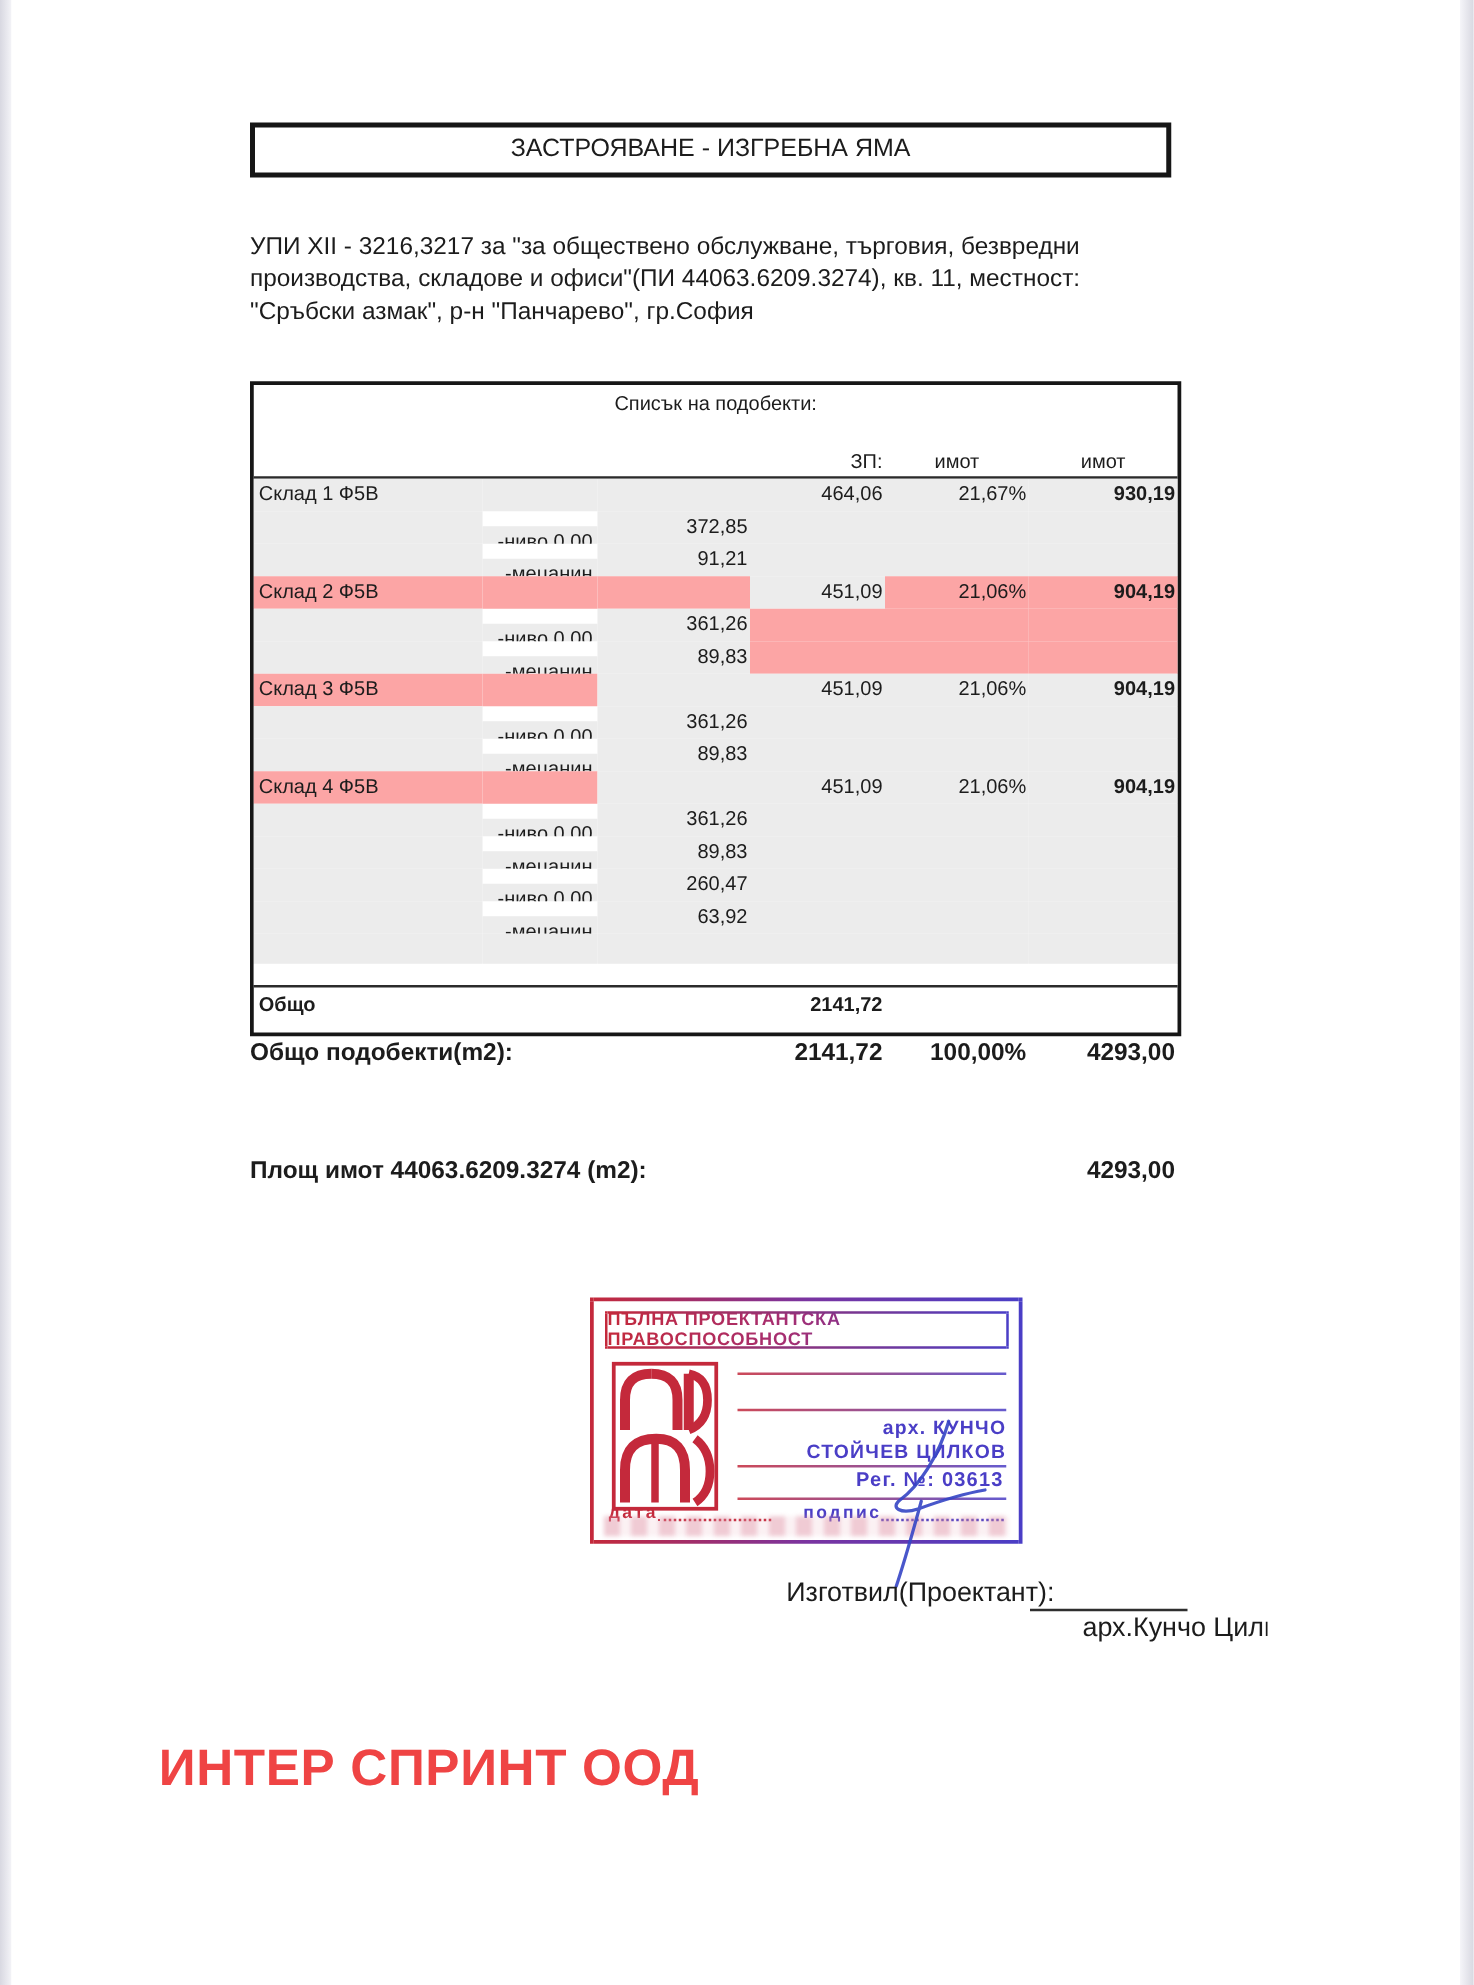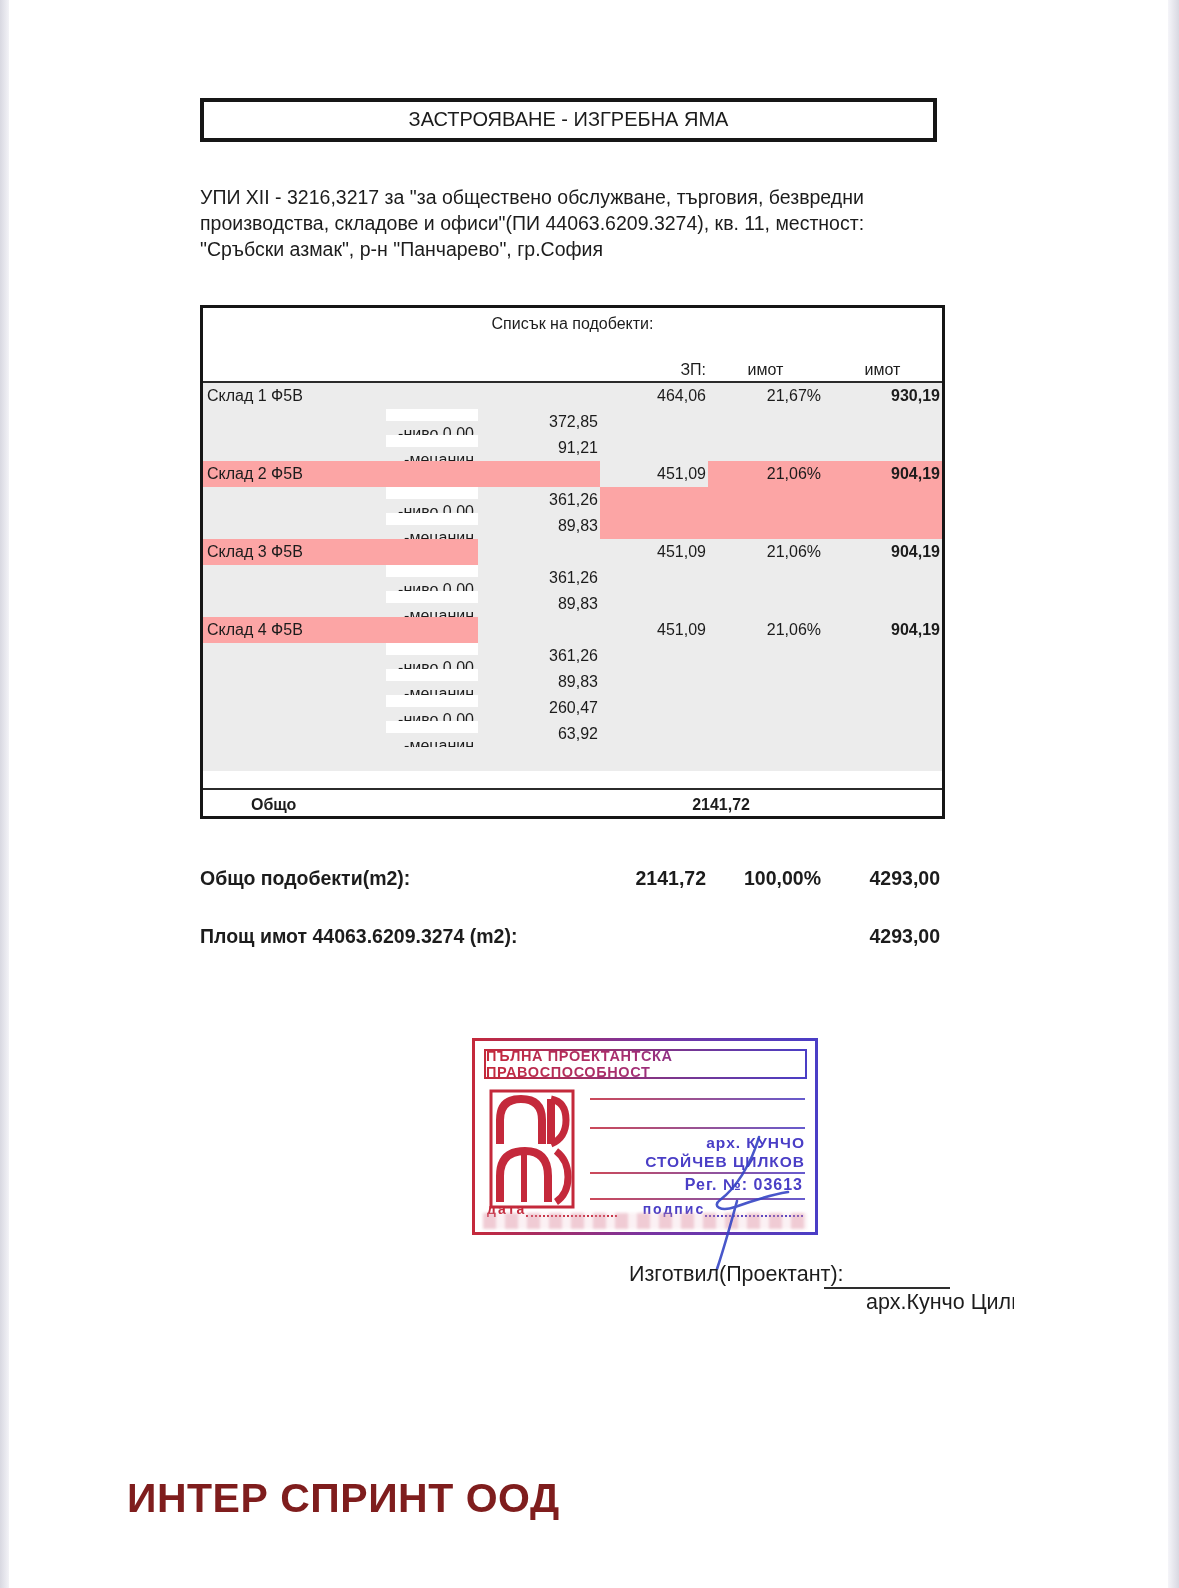--- a/index.html
+++ b/index.html
@@ -33,21 +33,21 @@
   .rule{border-top:2px solid #2b2b2b;height:0;}
   .td{overflow:hidden;white-space:nowrap;}
   .c1{padding-left:4px;}
   .num{text-align:right;padding-right:2px;}
   .subl{text-align:right;padding-right:4px;margin-top:12px;}
   .bold{font-weight:bold;}
   .sh{background:#ececec;}
   .wh{background:#fca5a5;}
   .tr-pad{height:24px;}
   .tr-gap{height:17px;background:#fff;}
-  .tr-total{height:26px;line-height:29px;margin-left:44px;}
+  .tr-total{height:36px;line-height:29px;}
 
   
   .sumline{position:absolute;left:200px;width:745px;display:grid;
     grid-template-columns:400px 108px 115px 122px;font-size:19.5px;font-weight:bold;
     line-height:24px;}
   .sumline .lab{grid-column:1;}
   .sum2 .lab{grid-column:1 / span 3;}
 
   
   .stamp{position:absolute;left:472px;top:1038px;width:346px;height:197px;box-sizing:border-box;
@@ -75,22 +75,22 @@
   .st-logo{position:absolute;left:13px;top:47px;}
   .sig-svg{position:absolute;left:0;top:0;overflow:visible;pointer-events:none;}
 
   
   .prep-label{position:absolute;left:629px;top:1262px;font-size:21.5px;}
   .prep-line{position:absolute;left:824px;top:1287px;width:126px;border-top:2px solid #2e2e2e;}
   .prep-name{position:absolute;left:866px;top:1290px;font-size:21.5px;width:148px;
     overflow:hidden;white-space:nowrap;}
 
   
-  .watermark{position:absolute;left:127px;top:1475px;font-size:41px;font-weight:bold;
-    color:#7f1d1d;letter-spacing:0.5px;}
+  .watermark{position:absolute;left:127px;top:1391px;font-size:41px;font-weight:bold;
+    color:#ef4444;letter-spacing:0.5px;}
 </style>
 </head>
 <body>
 
 <div class="edge-l"></div>
 <div class="edge-r"></div>
 
 <div class="title-box">
   <div>ЗАСТРОЯВАНЕ - ИЗГРЕБНА ЯМА</div>
 </div>
@@ -251,21 +251,21 @@
   <div class="tr tr-total">
     <div class="td c1 bold">Общо</div>
     <div class="td"></div>
       <div class="td"></div>
     <div class="td num bold">2141,72</div>
     <div class="td"></div>
       <div class="td"></div>
   </div>
 </div>
 
-<div class="sumline" style="top:866px;">
+<div class="sumline" style="top:830px;">
   <div class="lab">Общо подобекти(m2):</div>
   <div class="num">2141,72</div>
   <div class="num">100,00%</div>
   <div class="num" style="padding-right:5px;">4293,00</div>
 </div>
 
 <div class="sumline sum2" style="top:924px;">
   <div class="lab">Площ имот 44063.6209.3274 (m2):</div>
   <div class="num" style="padding-right:5px;">4293,00</div>
 </div>

